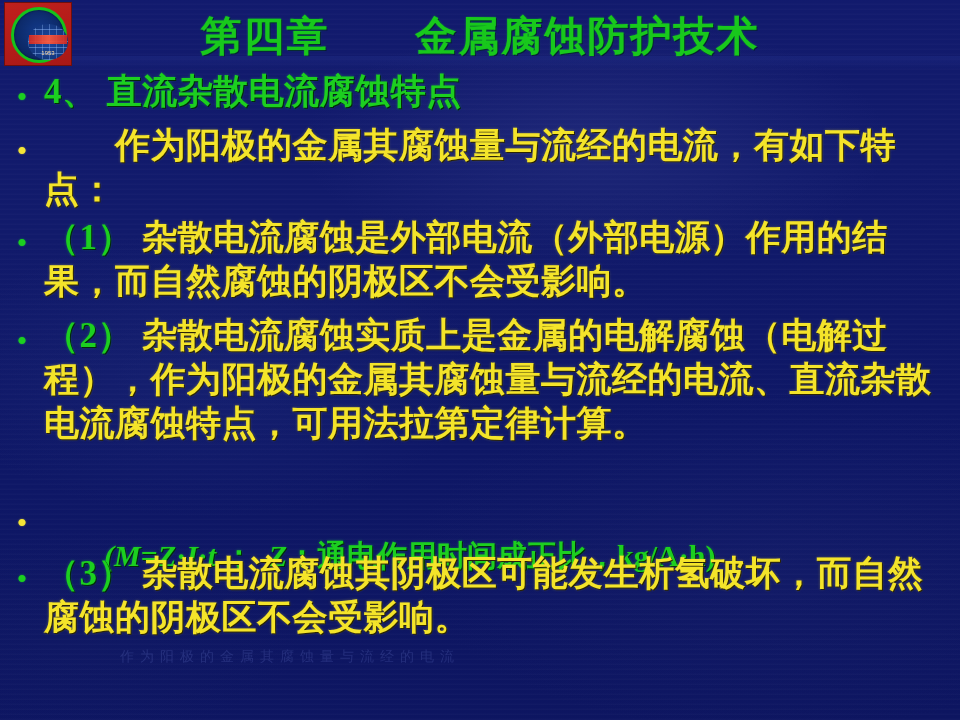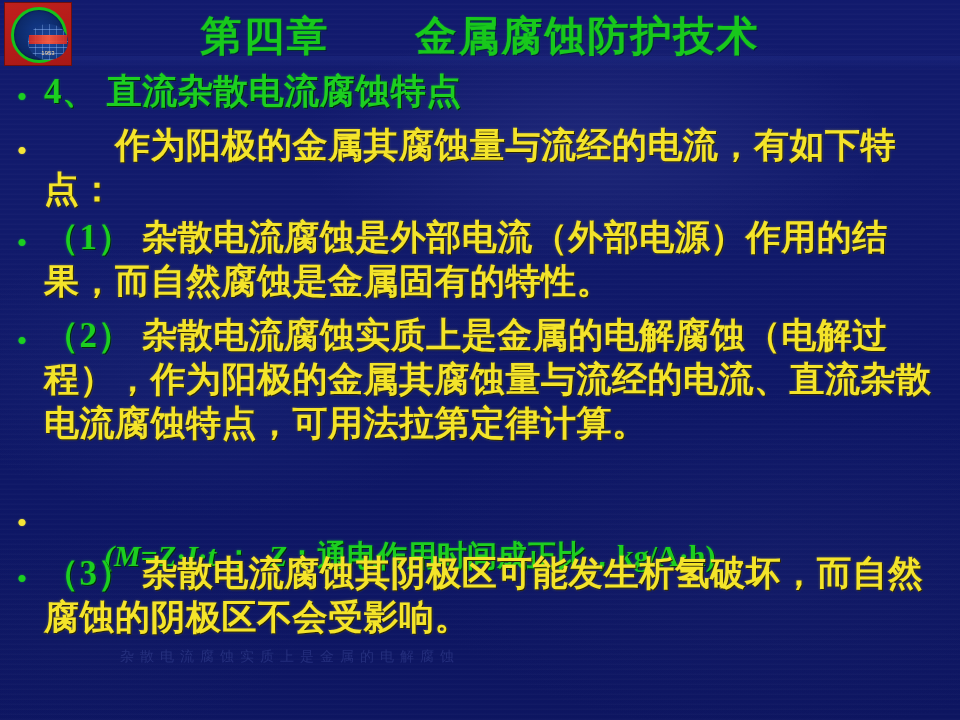--- a/index.html
+++ b/index.html
@@ -157,42 +157,42 @@
       <div class="txt green">4、 直流杂散电流腐蚀特点</div>
     </div>
 
     <div class="row" id="row1" style="top:58px;">
       <div class="bullet y">•</div>
       <div class="txt yellow">　　作为阳极的金属其腐蚀量与流经的电流，有如下特点：</div>
     </div>
 
     <div class="row" id="row2" style="top:150px;">
       <div class="bullet g">•</div>
-      <div class="txt yellow"><span class="num">（1）</span><span> 杂散电流腐蚀是外部电流（外部电源）作用的结果，而自然腐蚀是金属固有的特性。</span></div>
+      <div class="txt yellow"><span class="num">（1）</span><span> 杂散电流腐蚀是外部电流（外部电源）作用的结果，而自然腐蚀的阴极区不会受影响。</span></div>
     </div>
 
     <div class="row" id="row3" style="top:248px;">
       <div class="bullet g">•</div>
       <div class="txt yellow"><span class="num">（2）</span><span> 杂散电流腐蚀实质上是金属的电解腐蚀（电解过程），作为阳极的金属其腐蚀量与流经的电流、直流杂散电流腐蚀特点，可用法拉第定律计算。</span></div>
     </div>
 
     <div class="row" id="row4" style="top:430px;">
       <div class="bullet y">•</div>
       <div class="formula">
         <span>(</span><span>M</span><span class="up">=</span><span>Z</span><span class="up">·</span><span>I</span><span class="up">·</span><span>t</span><span class="up"> ；  </span><span>Z</span><span class="up">：</span><span class="up">通电作用时间成正比，</span><span class="up">kg/A·h</span><span class="up">)</span>
       </div>
     </div>
 
     <div class="row" id="row5" style="top:486px;">
       <div class="bullet g">•</div>
       <div class="txt yellow"><span class="num">（3）</span><span> 杂散电流腐蚀其阴极区可能发生析氢破坏，而自然腐蚀的阴极区不会受影响。</span></div>
     </div>
   </div>
 
-  <div class="watermark">杂散电流腐蚀实质上是金属的电解腐蚀</div>
+  <div class="watermark">作为阳极的金属其腐蚀量与流经的电流</div>
 
   <div class="footer">
 
     
 
     
 
     
 
     

